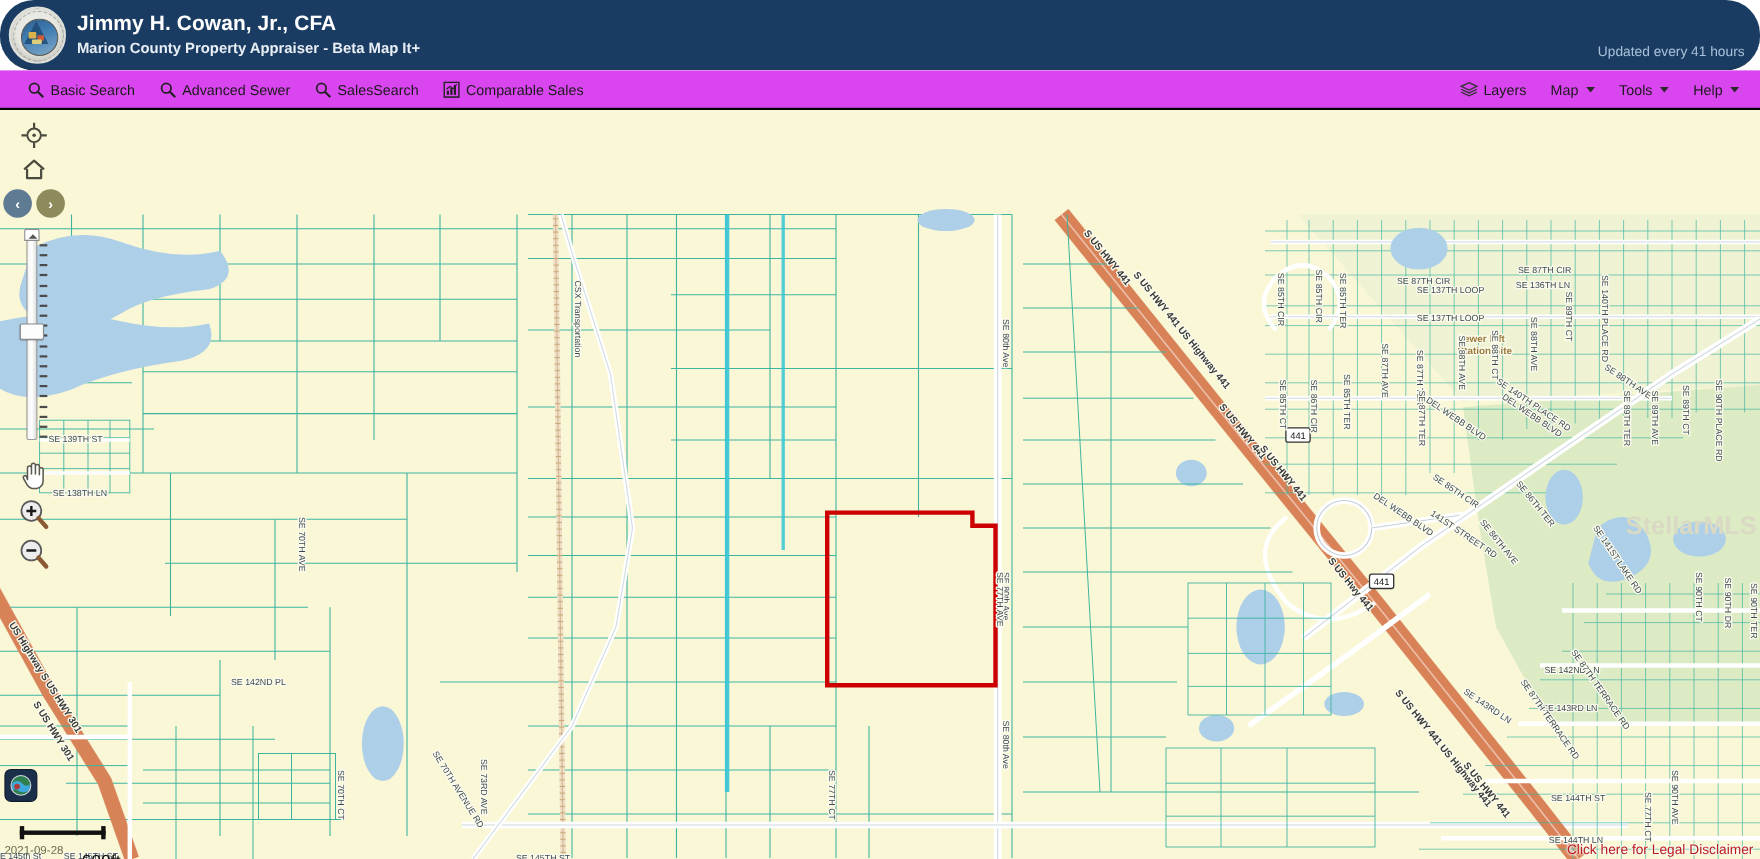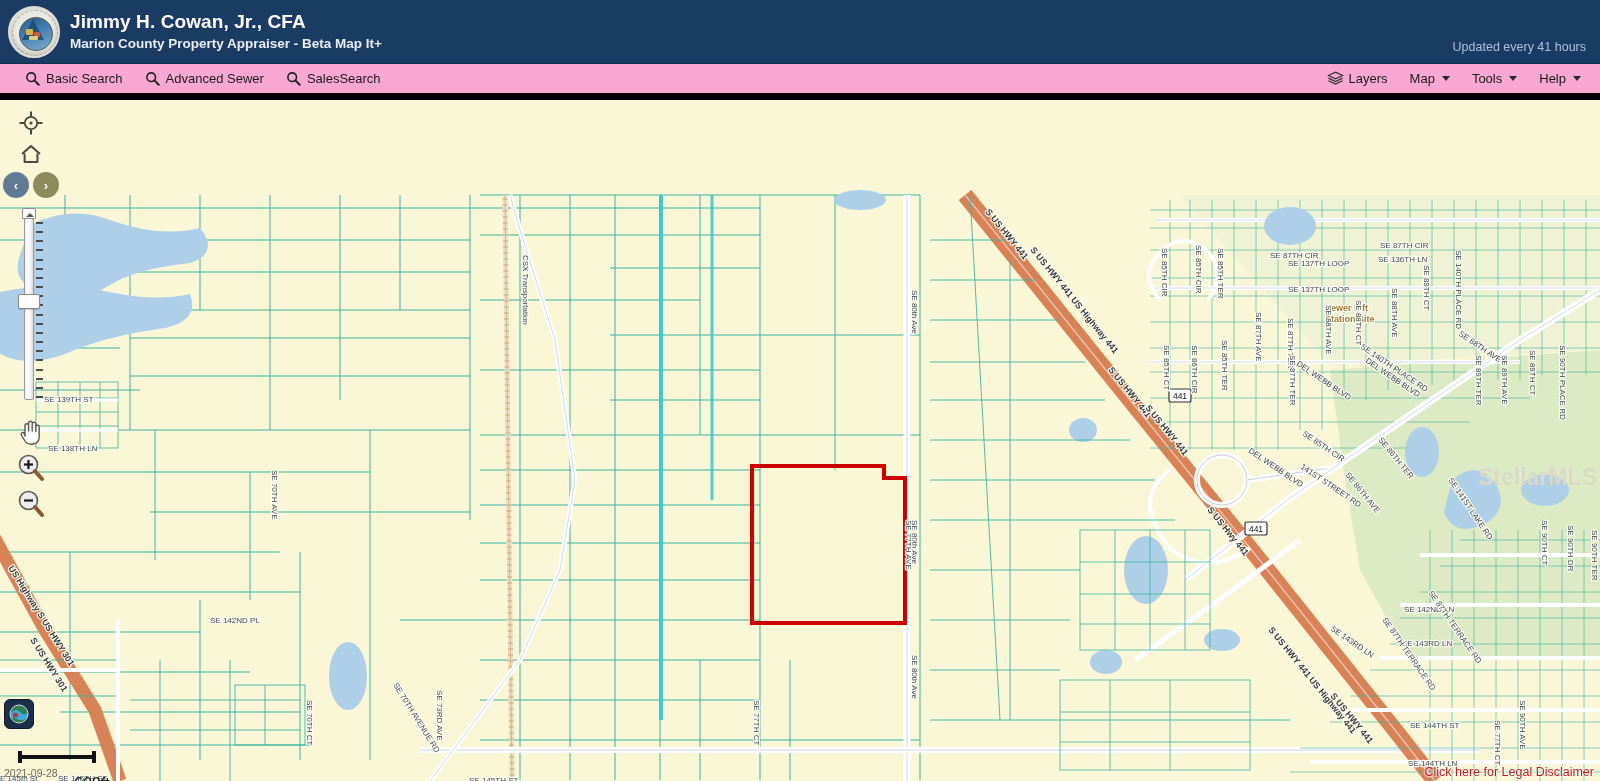--- a/index.html
+++ b/index.html
@@ -11,20 +11,21 @@
     background: #ffffff;
   }
 
   
   #header {
     position: absolute; top: 0; left: 0;
     width: 1600px; height: 64px;
     background: #1b3c62;
     display: flex; align-items: center;
     border-bottom: 1px solid #0f2d4d;
+    border-radius: 31px;
   }
   #logo-wrap {
     width: 52px; height: 52px; margin-left: 8px; margin-right: 10px;
     flex: 0 0 auto; position: relative;
   }
   .seal {
     width: 52px; height: 52px; border-radius: 50%;
     background: radial-gradient(circle at 50% 45%, #f2f2ee 0%, #e8e8e2 52%, #c9c9c2 74%, #8e8e88 100%);
     border: 2px solid #dfdfda;
     position: relative; overflow: hidden;
@@ -62,22 +63,22 @@
   }
   #updated {
     position: absolute; right: 14px; top: 40px;
     color: #a9c2da; font-size: 12.5px;
   }
 
   
   #toolbar {
     position: absolute; top: 64px; left: 0;
     width: 1600px; height: 36px;
-    background: #f9a8d4;
-    border-bottom: 7px solid #000000;
+    background: #d946ef;
+    border-bottom: 2px solid #000000;
     display: flex; align-items: center;
   }
   .tb-item {
     display: flex; align-items: center; gap: 6px;
     height: 36px; padding: 0 11px;
     font-size: 13px; color: #1a1a1a; cursor: pointer;
     white-space: nowrap;
   }
   .tb-item:first-child { margin-left: 14px; }
   #toolbar-right { margin-left: auto; display: flex; align-items: center; margin-right: 8px; }
@@ -238,20 +239,32 @@
   <div class="tb-item">
     <span class="ic">
       <svg width="15" height="15" viewBox="0 0 16 16">
           <circle cx="6.6" cy="6.6" r="4.6" fill="none" stroke="#222" stroke-width="1.7"></circle>
           <line x1="10" y1="10" x2="14.6" y2="14.6" stroke="#222" stroke-width="2.2" stroke-linecap="round"></line>
         </svg>
     </span>
     <span>SalesSearch</span>
   </div>
 
+  <div class="tb-item">
+    <span class="ic">
+      <svg width="15" height="15" viewBox="0 0 16 16">
+        <rect x="0.8" y="0.8" width="14.4" height="14.4" fill="none" stroke="#222" stroke-width="1.5"></rect>
+        <rect x="3.4" y="9" width="2.1" height="4" fill="#222"></rect>
+        <rect x="6.8" y="6.4" width="2.1" height="6.6" fill="#222"></rect>
+        <rect x="10.2" y="3.6" width="2.1" height="9.4" fill="#222"></rect>
+        <polyline points="3,7.6 6.4,5 9.8,7 13,2.8" fill="none" stroke="#222" stroke-width="1.1"></polyline>
+      </svg>
+    </span>
+    <span>Comparable Sales</span>
+  </div>
 
 
   <div id="toolbar-right">
     <div class="tb-right-item">
       <span class="ic">
         <svg width="17" height="15" viewBox="0 0 18 16">
           <polygon points="9,1.2 16.6,4.8 9,8.4 1.4,4.8" fill="none" stroke="#333" stroke-width="1.3"></polygon>
           <polyline points="1.4,7.6 9,11.2 16.6,7.6" fill="none" stroke="#333" stroke-width="1.3"></polyline>
           <polyline points="1.4,10.4 9,14 16.6,10.4" fill="none" stroke="#333" stroke-width="1.3"></polyline>
         </svg>

